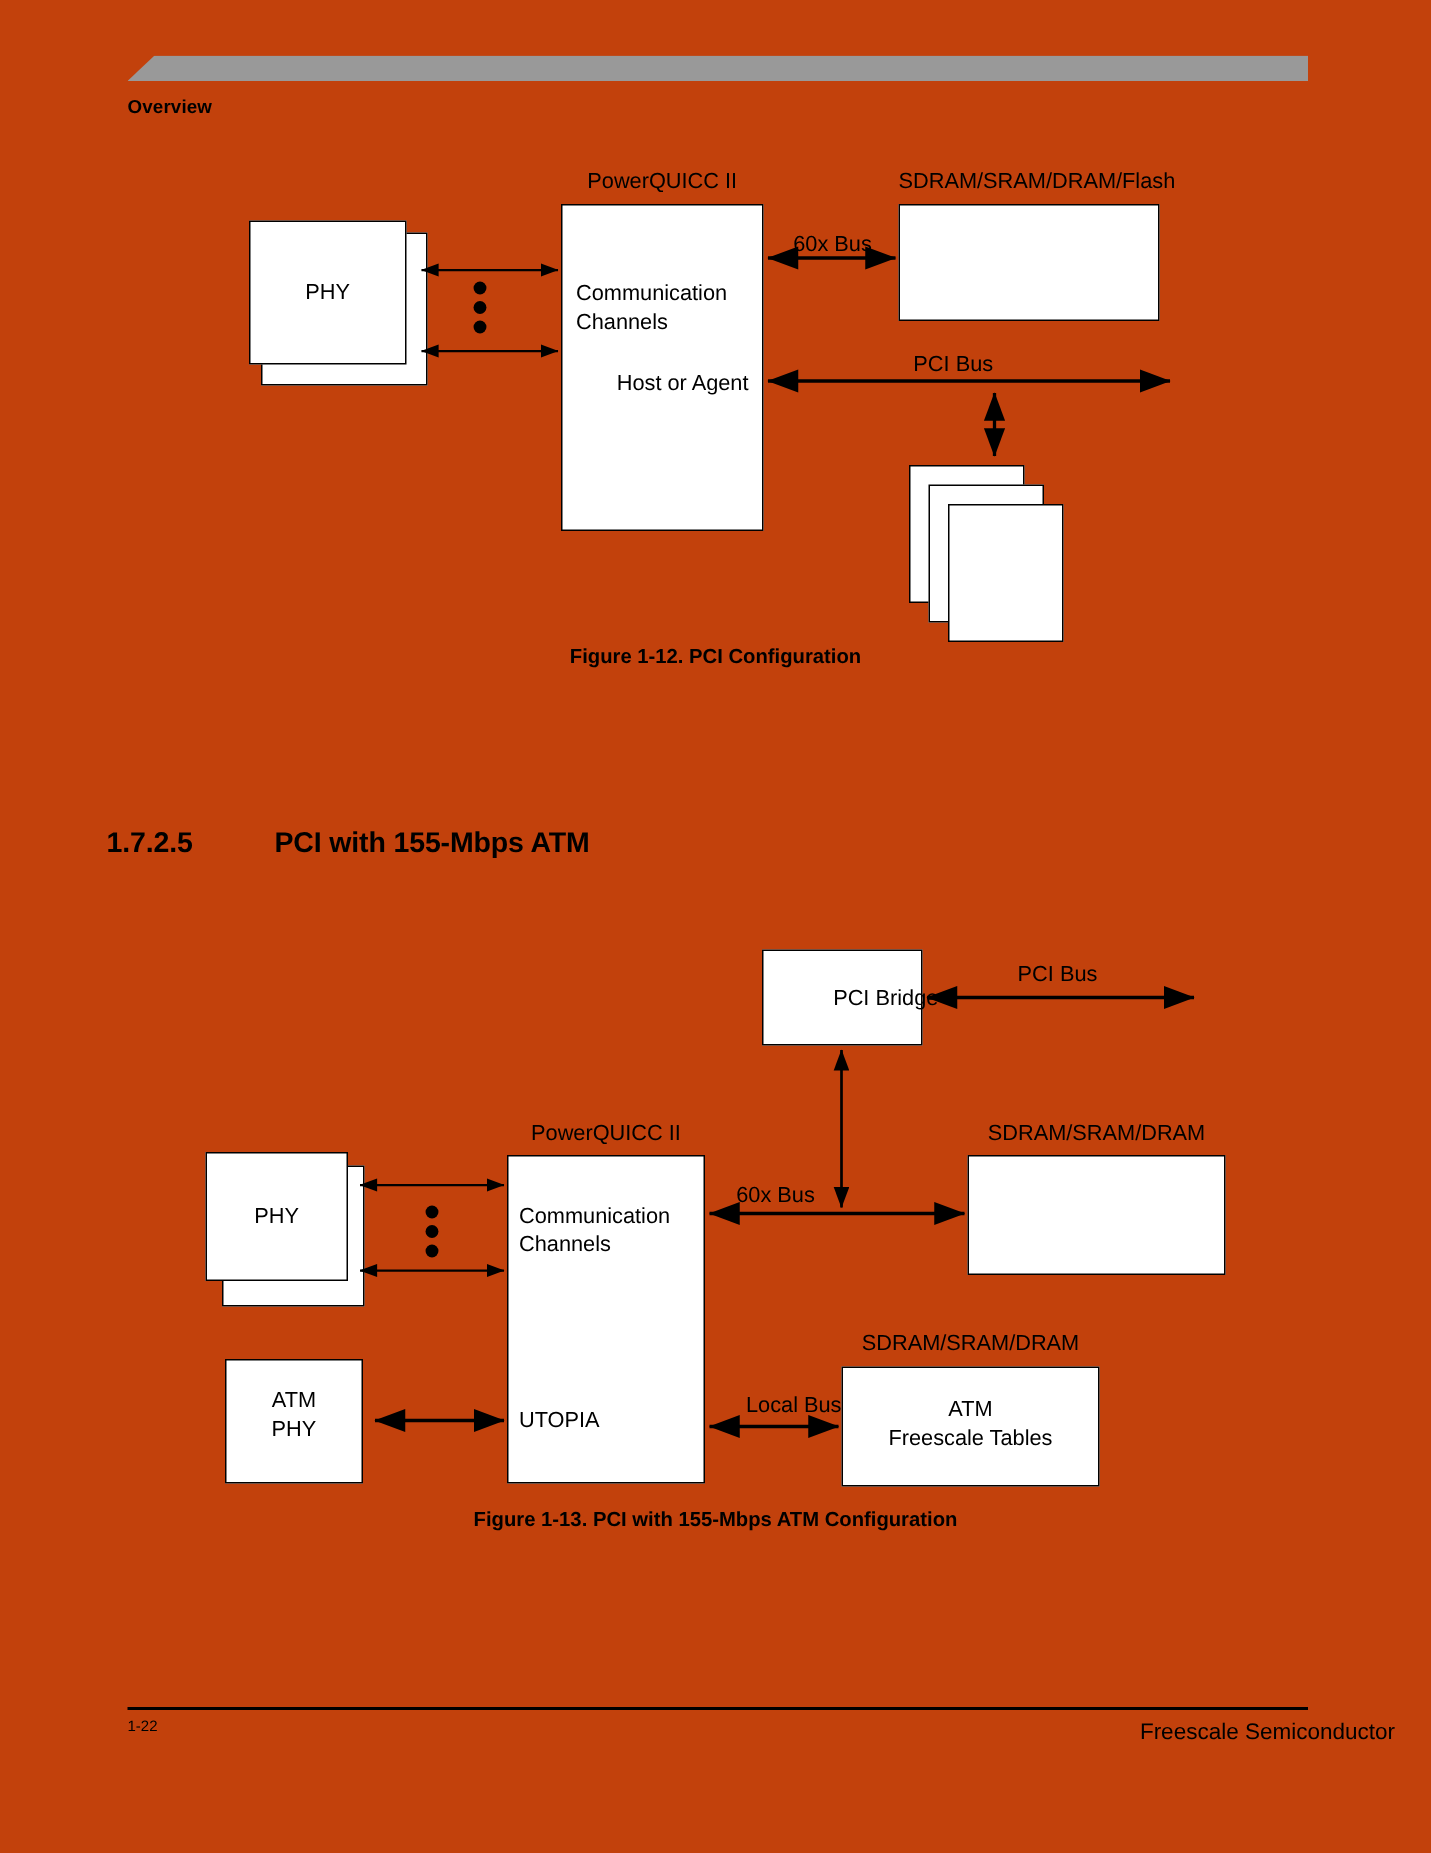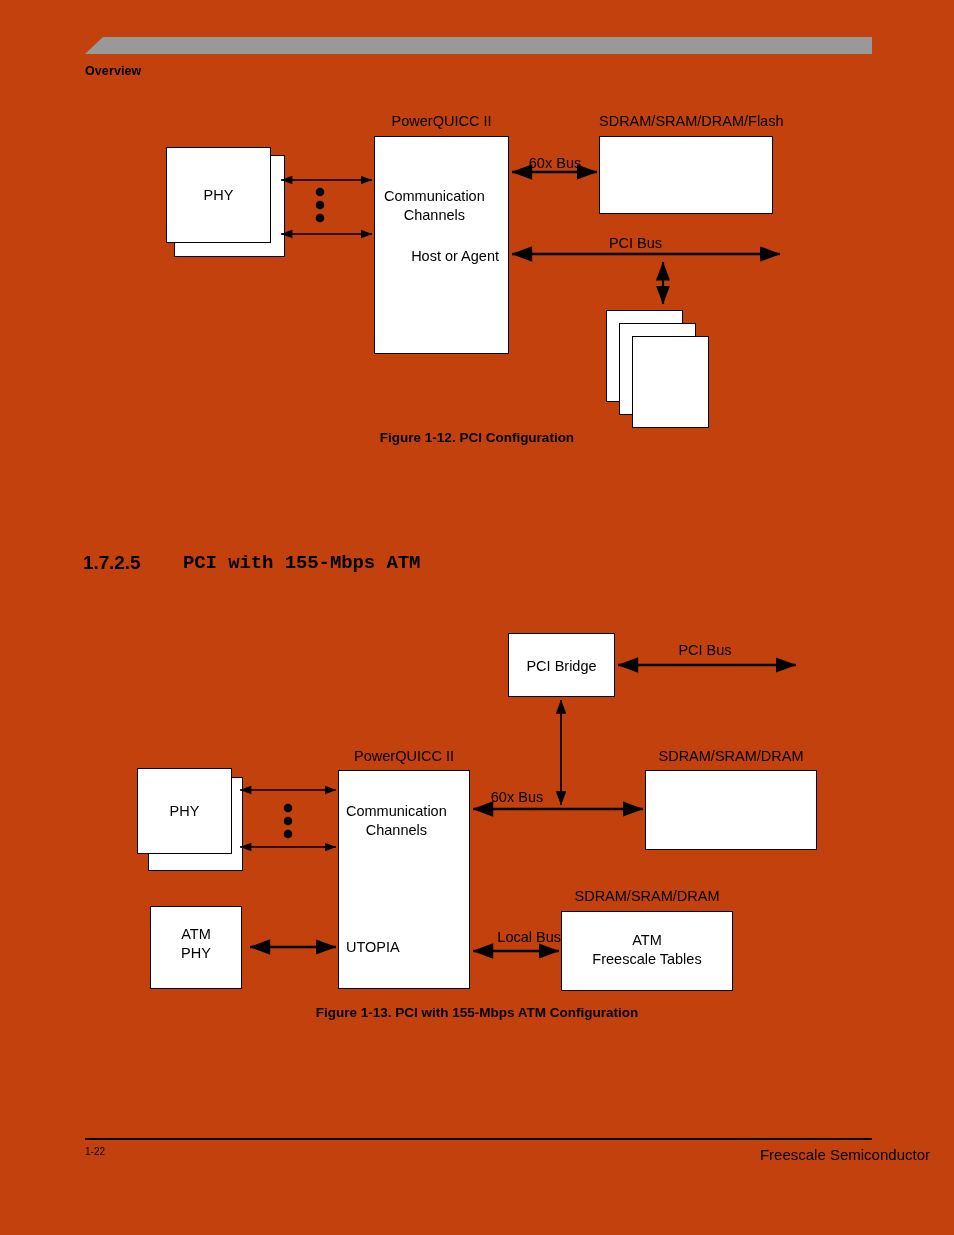--- a/index.html
+++ b/index.html
@@ -56,21 +56,20 @@
   }
   .dbox.mid {
     z-index: 2;
   }
   .blabel {
     position: absolute;
     font-size: 14.5px;
     line-height: 19px;
     white-space: nowrap;
     z-index: 6;
-    text-align: center;
   }
   .caplabel {
     position: absolute;
     font-size: 14.5px;
     line-height: 18px;
     white-space: nowrap;
     z-index: 6;
   }
   .arrowlbl {
     position: absolute;
@@ -204,27 +203,27 @@
       <line x1="512" y1="172" x2="597" y2="172" stroke="#000" stroke-width="2.4" marker-start="url(#ah-s)" marker-end="url(#ah)"></line>
 
       <line x1="512" y1="254" x2="780" y2="254" stroke="#000" stroke-width="2.4" marker-start="url(#ah-s)" marker-end="url(#ah)"></line>
 
       <line x1="663" y1="262" x2="663" y2="304" stroke="#000" stroke-width="2.2" marker-start="url(#ah-s)" marker-end="url(#ah)"></line>
     </svg>
 
     <div class="figcap" style="left:0; top:430px; width:954px; text-align:center;">Figure 1-12. PCI Configuration</div>
   </div>
 
-  <div class="sec-num" style="left:83px; top:552px;text-align:right;">1.7.2.5</div>
-  <div class="sec-title" style="left:183px; top:552px;font-family:Liberation Mono, monospace;">PCI with 155-Mbps ATM</div>
+  <div class="sec-num" style="left:71px; top:552px;text-align:right;">1.7.2.5</div>
+  <div class="sec-title" style="left:183px; top:552px;">PCI with 155-Mbps ATM</div>
 
   <div>
 
     <div class="dbox" style="left:508px; top:633px; width:107px; height:64px;"></div>
-    <div class="blabel" style="left:508px; top:657px; width:107px; text-align:center;">PCI Bridge</div>
+    <div class="blabel" style="left:537px; top:657px; width:107px; text-align:center;">PCI Bridge</div>
     <div class="arrowlbl" style="left:625px; top:642px; width:160px; text-align:center;">PCI Bus</div>
 
     <div class="dbox back" style="left:148px; top:777px; width:95px; height:94px;"></div>
     <div class="dbox front" style="left:137px; top:768px; width:95px; height:86px;"></div>
     <div class="blabel" style="left:137px; top:802px; width:95px; text-align:center;">PHY</div>
 
     <div class="dbox" style="left:150px; top:906px; width:92px; height:83px;"></div>
     <div class="blabel" style="left:150px; top:925px; width:92px; text-align:center;">
       <span>ATM</span><br>
       <span>PHY</span>

